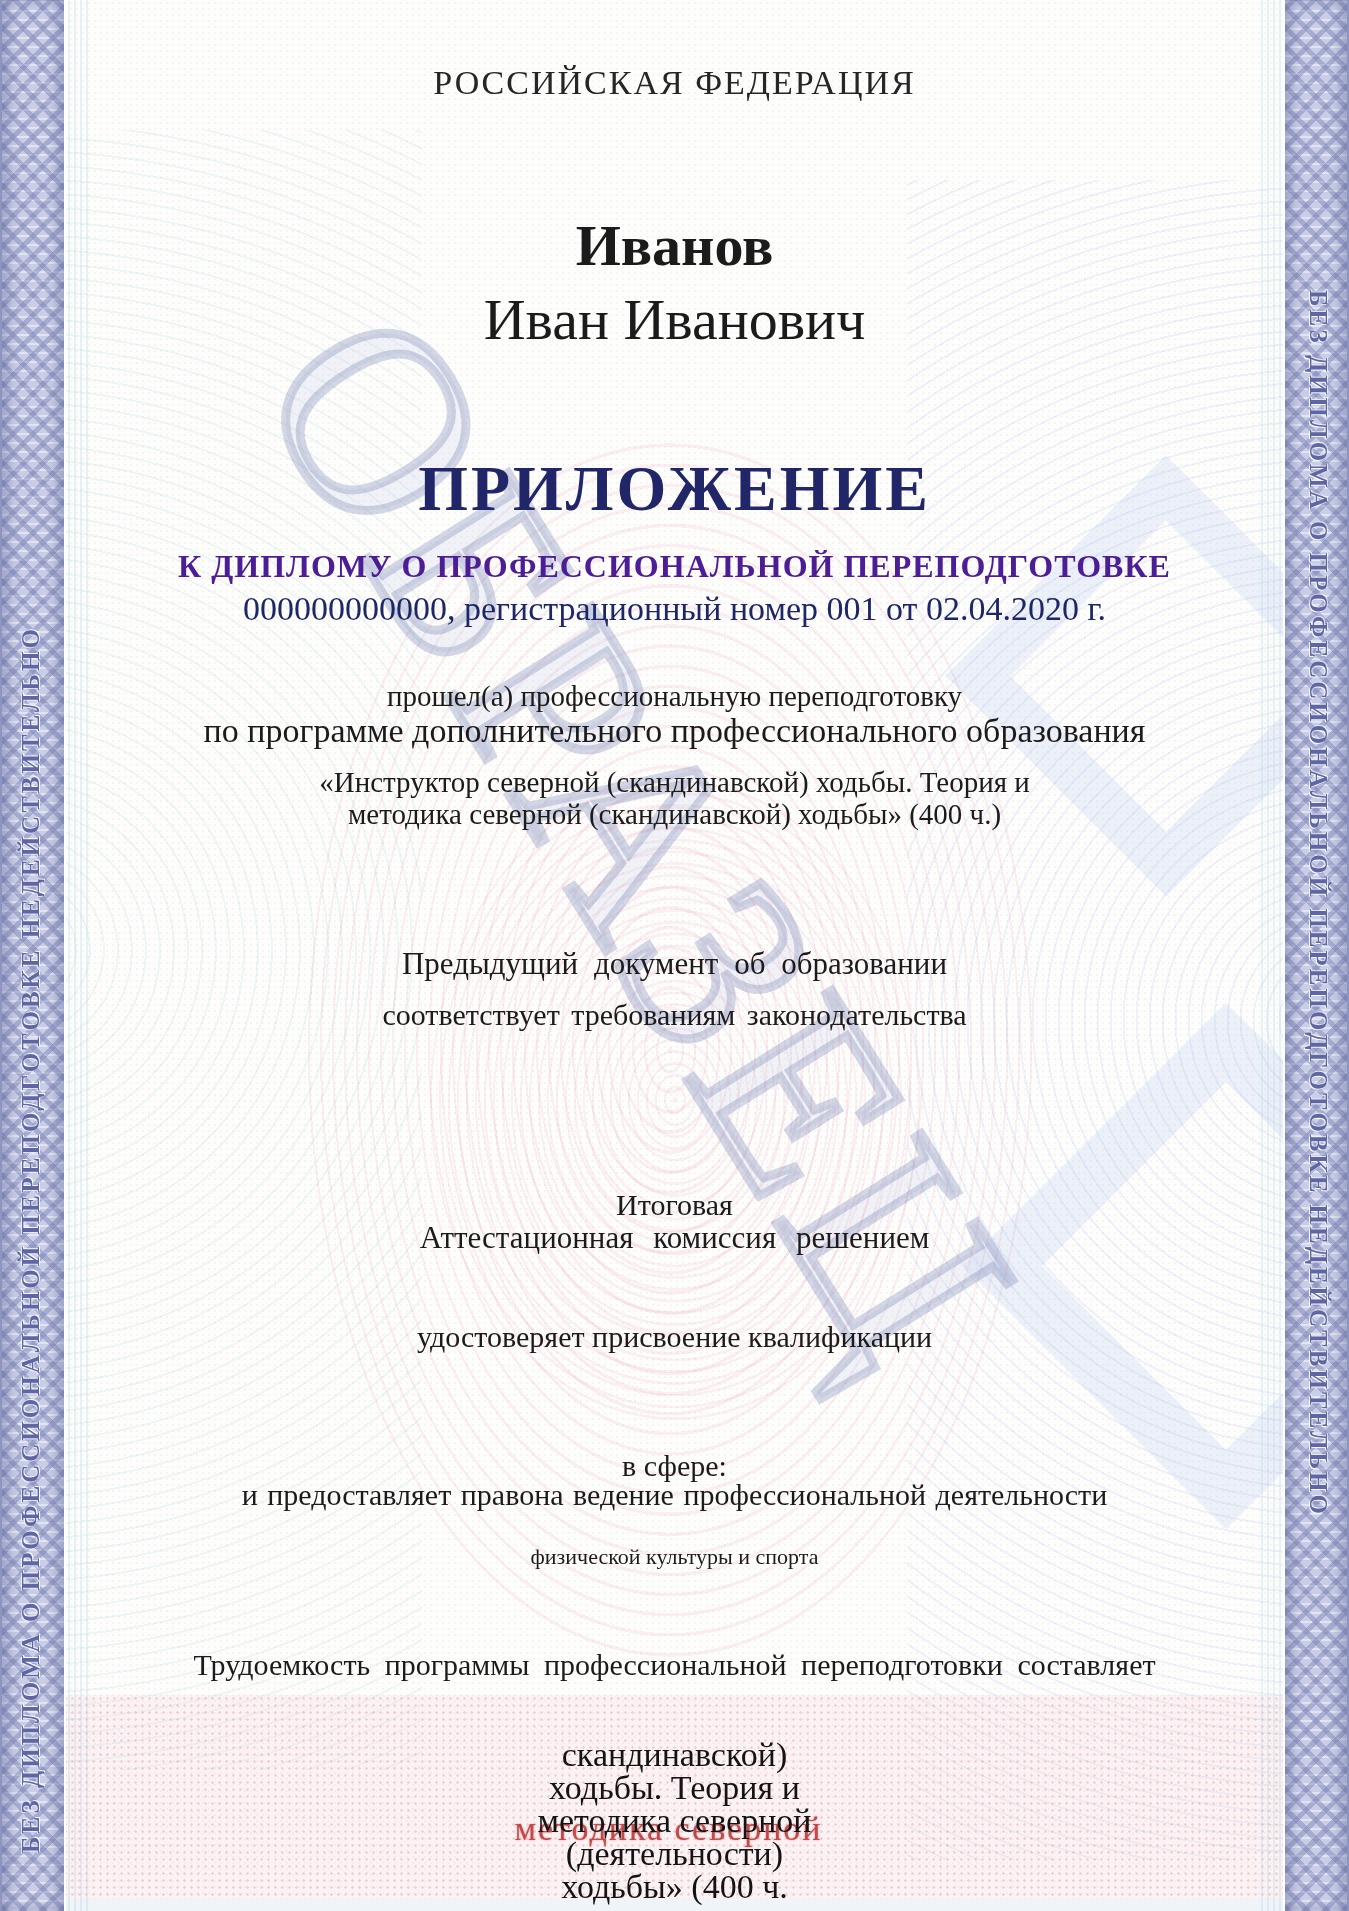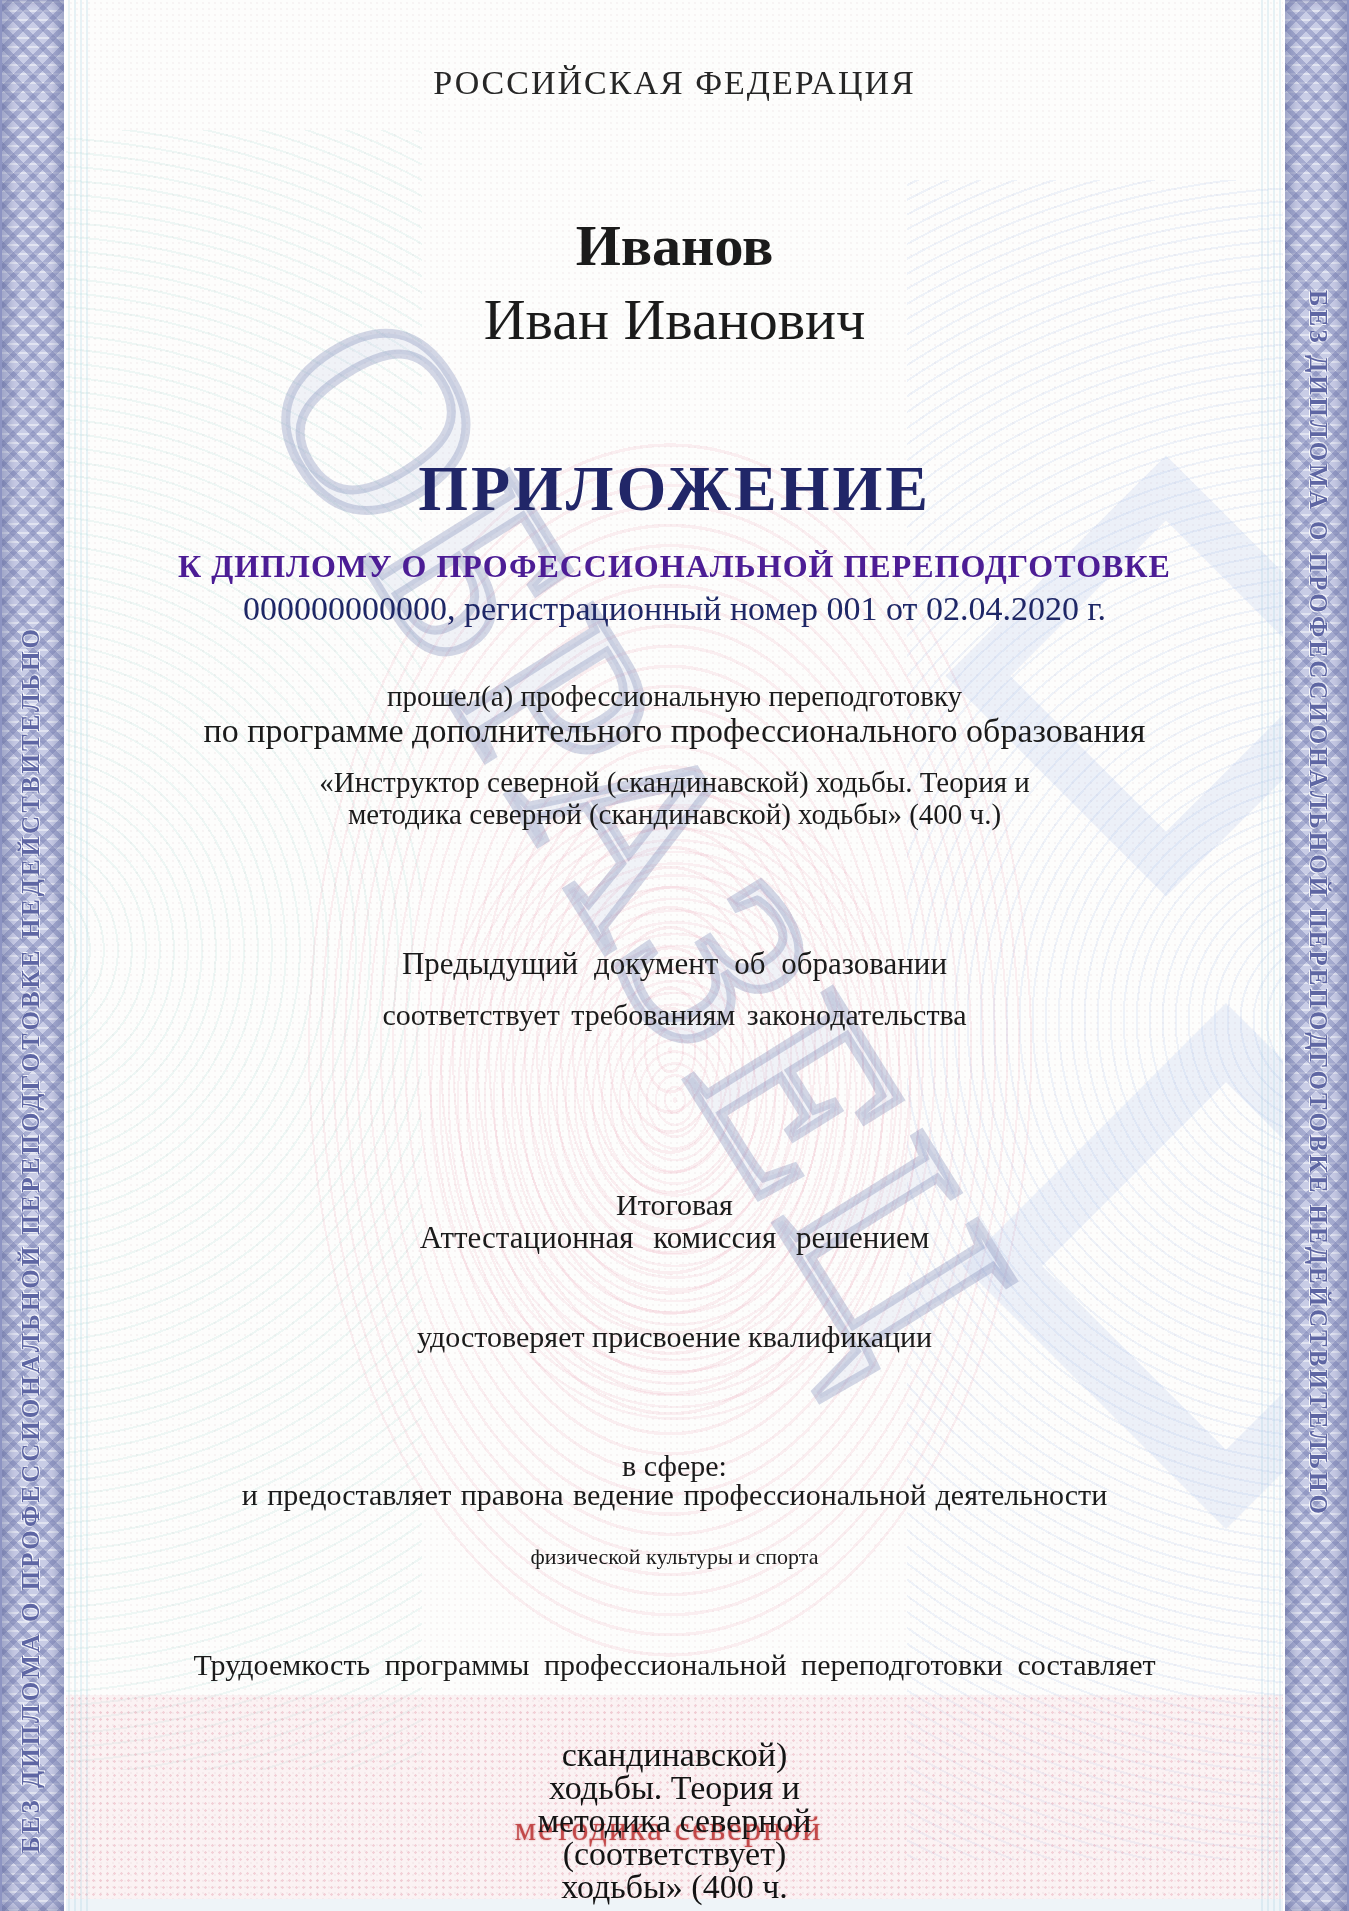--- a/index.html
+++ b/index.html
@@ -165,17 +165,17 @@
   <div class="line t-right2">в сфере:</div>
   <div class="line t-right3">физической культуры и спорта</div>
 
   <div class="line t-work">Трудоемкость программы профессиональной переподготовки составляет</div>
 
   <div class="footer-block">
     <div class="red-overprint">методика северной</div>
     <div class="fline">скандинавской)</div>
     <div class="fline">ходьбы. Теория и</div>
     <div class="fline">методика северной</div>
-    <div class="fline">(соответствует)</div>
+    <div class="fline">(деятельности)</div>
     <div class="fline">ходьбы» (400 ч.</div>
   </div>
 
 </div>
 
 </body></html>

